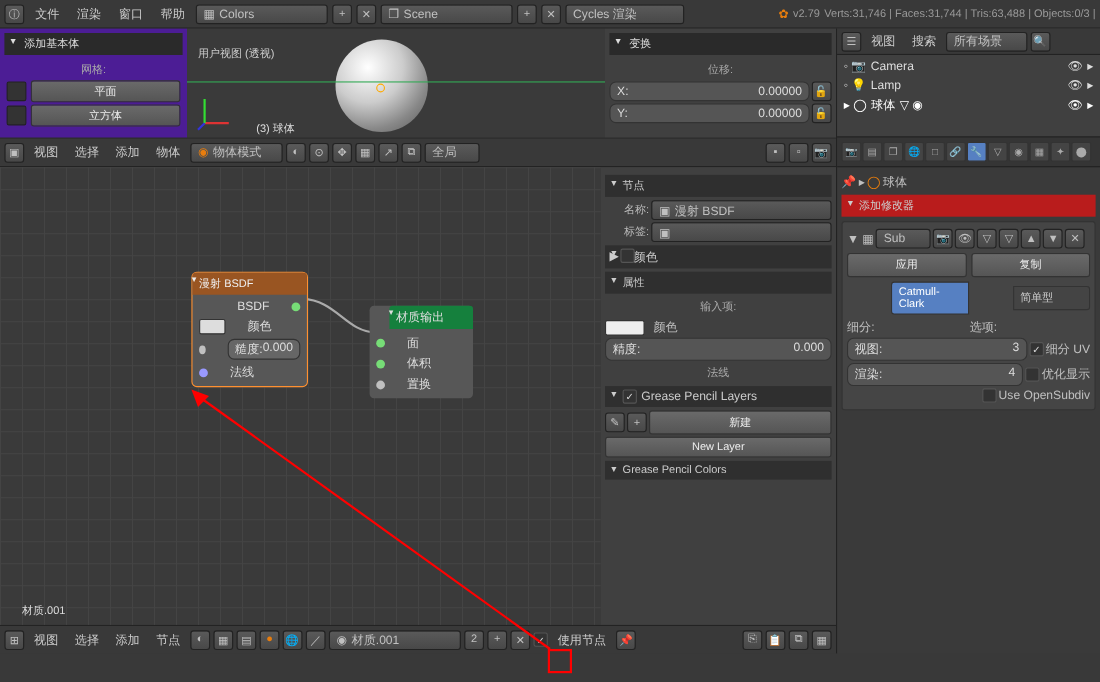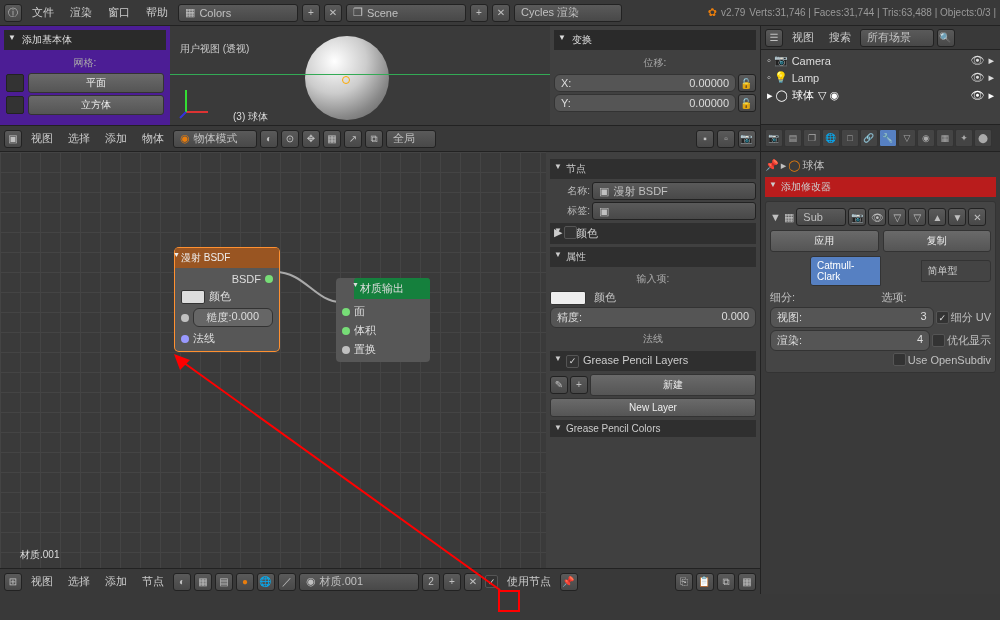--- a/index.html
+++ b/index.html
@@ -31,21 +31,21 @@
 .v3d-header { height: 26px; background: #393939; border-bottom: 1px solid #222; display: flex; align-items: center; padding: 0 4px; gap: 3px; }
 .node-area { flex: 1; position: relative; background: #3a3a3a; display: flex; }
 .node-canvas { flex: 1; position: relative; background-image: linear-gradient(#444 1px, transparent 1px), linear-gradient(90deg, #444 1px, transparent 1px); background-size: 20px 20px; background-color: #3a3a3a; }
 .node { position: absolute; background: #575757; border-radius: 4px; font-size: 10px; }
 .node.selected { box-shadow: 0 0 0 1px #ff9030; }
 .node-header { background: #995522; padding: 3px 6px; border-radius: 3px 3px 0 0; color: #eee; font-size: 10px; position: relative; }
 .node-header::before { content: '▼'; position: absolute; left: -2px; font-size: 7px; }
 .node2-header { background: #15803d; padding: 3px 6px; border-radius: 3px 3px 0 0; color: #ddd; position: relative; margin-left: 18px; }
 .node2-header::before { content: '▼'; position: absolute; left: -2px; font-size: 7px; }
 .node-body { padding: 3px 6px; }
-.node-socket { display: flex; align-items: center; gap: 4px; padding: 2px 0; font-size: 10px; color: #ddd; }
+.node-socket { display: flex; align-items: center; gap: 20px; padding: 2px 0; font-size: 10px; color: #ddd; }
 .socket-dot { width: 8px; height: 8px; border-radius: 50%; background: #c0c0c0; }
 .socket-right { justify-content: flex-end; }
 .node-color-swatch { width: 24px; height: 14px; background: #ddd; border: 1px solid #333; border-radius: 2px; }
 .node-slider { width: 85px; background: #666; border: 1px solid #333; border-radius: 6px; padding: 1px 4px; display: flex; justify-content: center; font-size: 9px; }
 .mat-label { position: absolute; left: 20px; bottom: 6px; color: #ddd; font-size: 10px; }
 .node-sidebar { width: 214px; background: #404040; padding: 4px; overflow: hidden; }
 .node-header-row { height: 26px; background: #393939; border-top: 1px solid #222; display: flex; align-items: center; padding: 0 4px; gap: 3px; }
 .props-panel { padding: 4px; }
 .outliner { background: #404040; padding: 2px; font-size: 10px; }
 .outliner-row { display: flex; align-items: center; gap: 4px; padding: 2px 4px; color: #ddd; }

